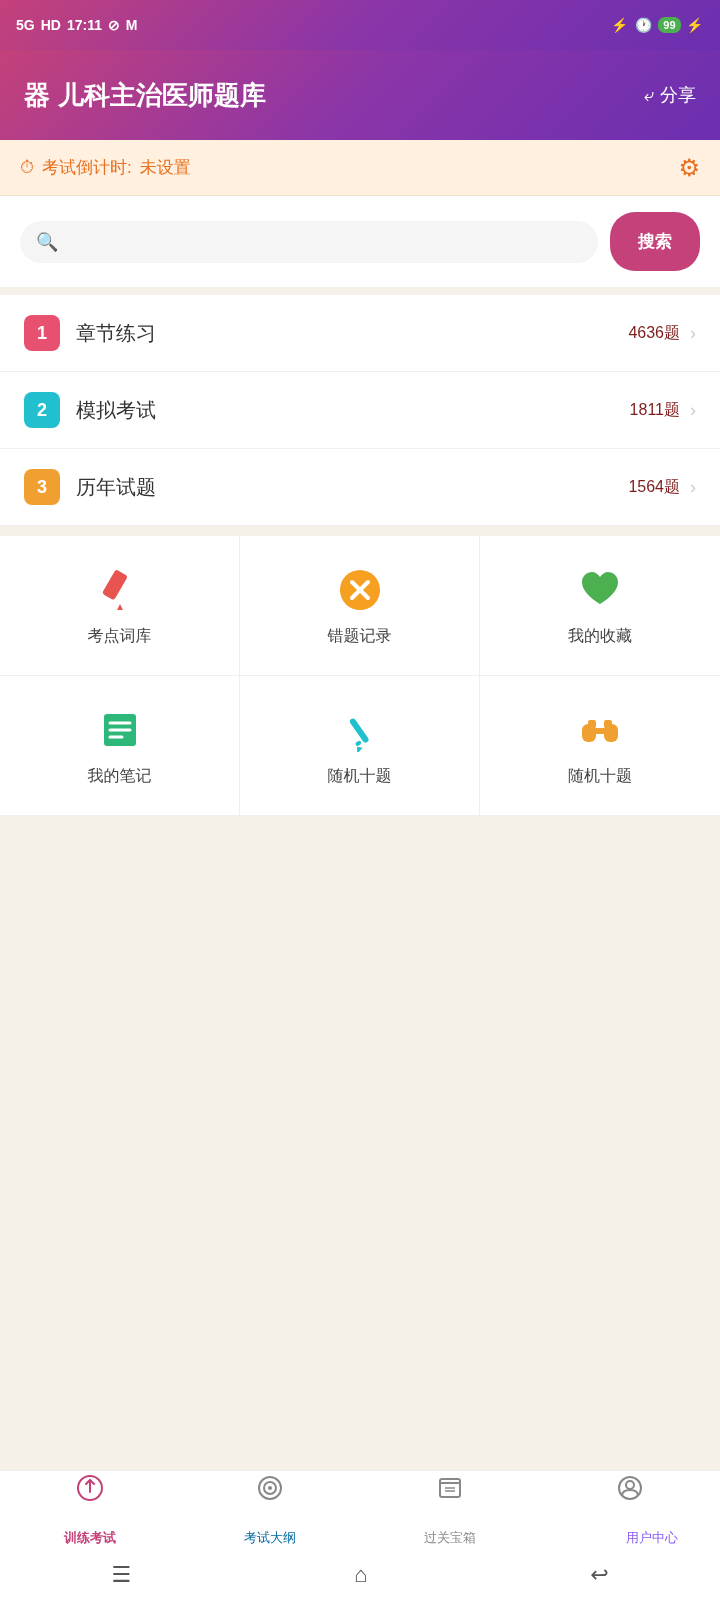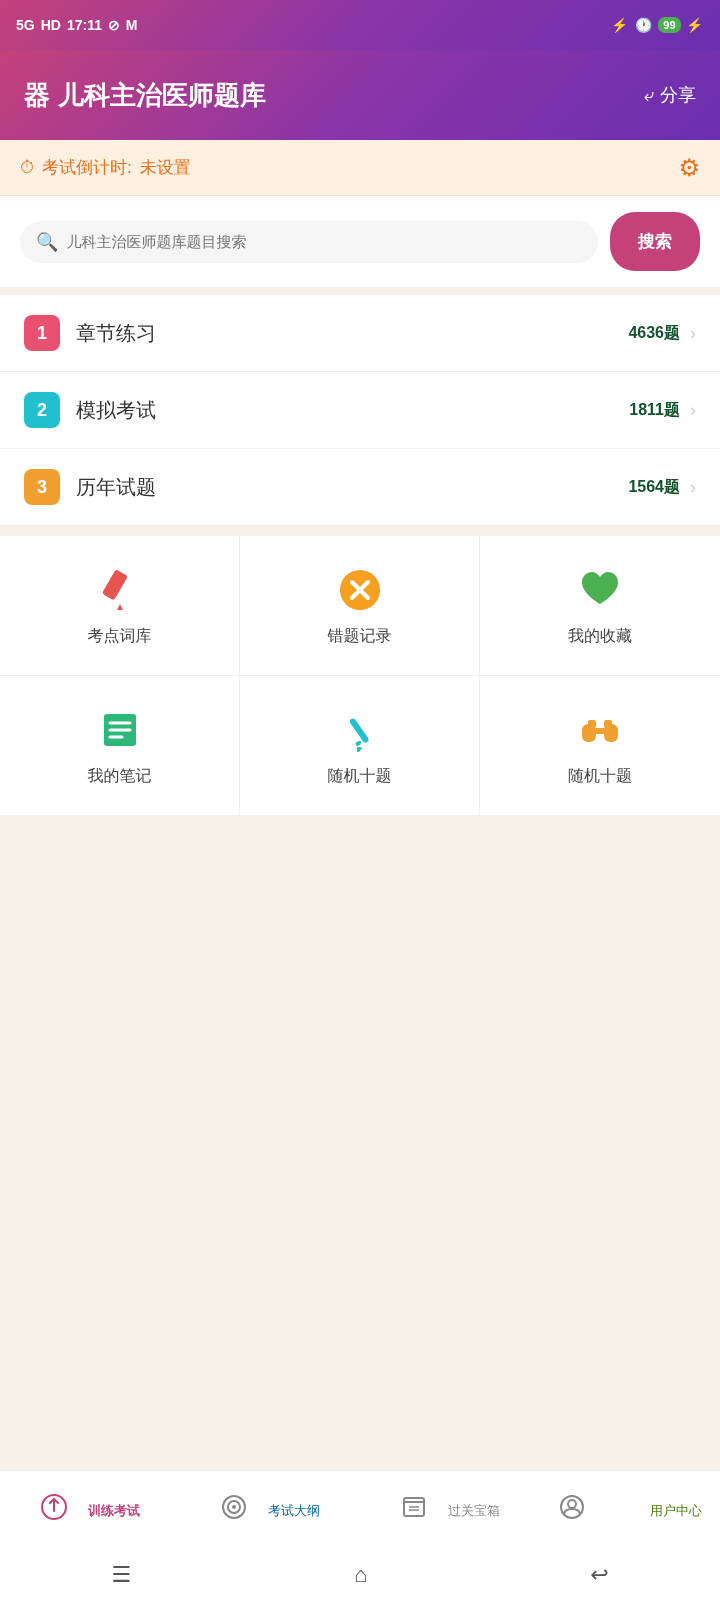--- a/index.html
+++ b/index.html
@@ -146,24 +146,23 @@
     .num-pink { background: #e85070; }
     .num-teal { background: #22bfcf; }
     .num-orange { background: #f0a030; }
     .menu-label {
       flex: 1;
       font-size: 20px;
       color: #333;
       font-weight: 500;
     }
     .menu-count {
-      color: #14532d;
+      color: #7f1d1d;
       font-size: 16px;
       margin-right: 10px;
-      font-weight: bold;
     }
     .chevron { color: #ccc; font-size: 18px; }
 
     
     .grid-section {
       background: white;
       margin-top: 10px;
     }
     .grid-row {
       display: grid;
@@ -208,21 +207,21 @@
       width: 720px;
       background: white;
       border-top: 1px solid #eee;
       display: flex;
       align-items: stretch;
       height: 80px;
     }
     .nav-item {
       flex: 1;
       display: flex;
-      flex-direction: row;
+      flex-direction: column;
       align-items: center;
       justify-content: center;
       cursor: pointer;
       gap: 20px;
     }
     .nav-icon { font-size: 26px; }
     .nav-label { font-size: 13px; }
     .nav-active .nav-icon { color: #c4417a; }
     .nav-active .nav-label { color: #c4417a; font-weight: bold; }
     .nav-inactive .nav-icon { color: #888; }
@@ -276,21 +275,20 @@
     <span class="countdown-icon">⏱</span>
     <span>考试倒计时:</span>
     <span>未设置</span>
   </div>
   <span class="gear-icon">⚙</span>
 </div>
 
 <div class="search-bar">
   <div class="search-input-wrap">
     <span style="color:#bbb; font-size:18px;">🔍</span>
-    <input type="text" placeholder="儿科主治医师题库题目搜索" style="">
   </div>
   <button class="search-btn">搜索</button>
 </div>
 
 <div class="menu-list">
 
   <div class="menu-item">
     <div class="menu-num num-pink">1</div>
     <span class="menu-label">章节练习</span>
     <span class="menu-count">4636题</span>
@@ -415,21 +413,21 @@
     <span class="nav-label" style="color:#888;">过关宝箱</span>
   </div>
   <div class="nav-item nav-inactive">
     <span class="nav-icon" style="color:#888;">
       <svg width="28" height="28" viewBox="0 0 28 28">
         <circle cx="14" cy="14" r="11" fill="none" stroke="#888" stroke-width="2"></circle>
         <circle cx="14" cy="11" r="4" fill="none" stroke="#888" stroke-width="2"></circle>
         <path d="M6 22 C6 18 9 16 14 16 C19 16 22 18 22 22" fill="none" stroke="#888" stroke-width="2"></path>
       </svg>
     </span>
-    <span class="nav-label" style="color:#4d7c0f;margin-left:44px;">用户中心</span>
+    <span class="nav-label" style="color:#8b5cf6;margin-left:44px;">用户中心</span>
   </div>
 </div>
 
 <div class="system-nav">
   <span class="sys-btn">☰</span>
   <span class="sys-btn">⌂</span>
   <span class="sys-btn">↩</span>
 </div>
 
 </body></html>

